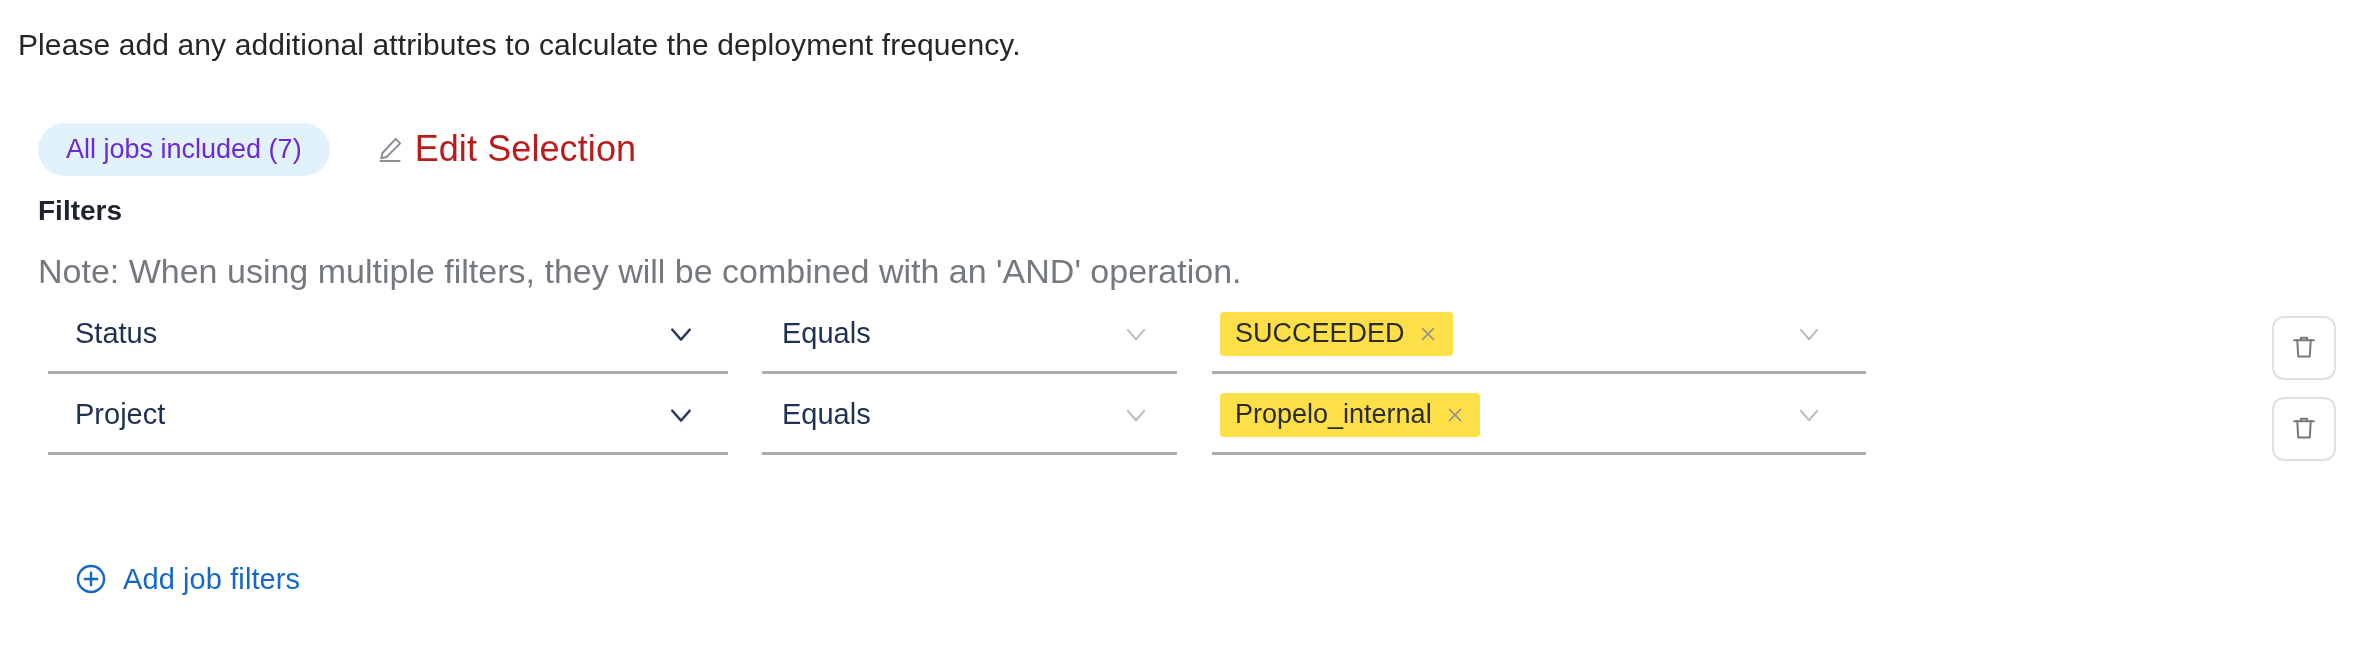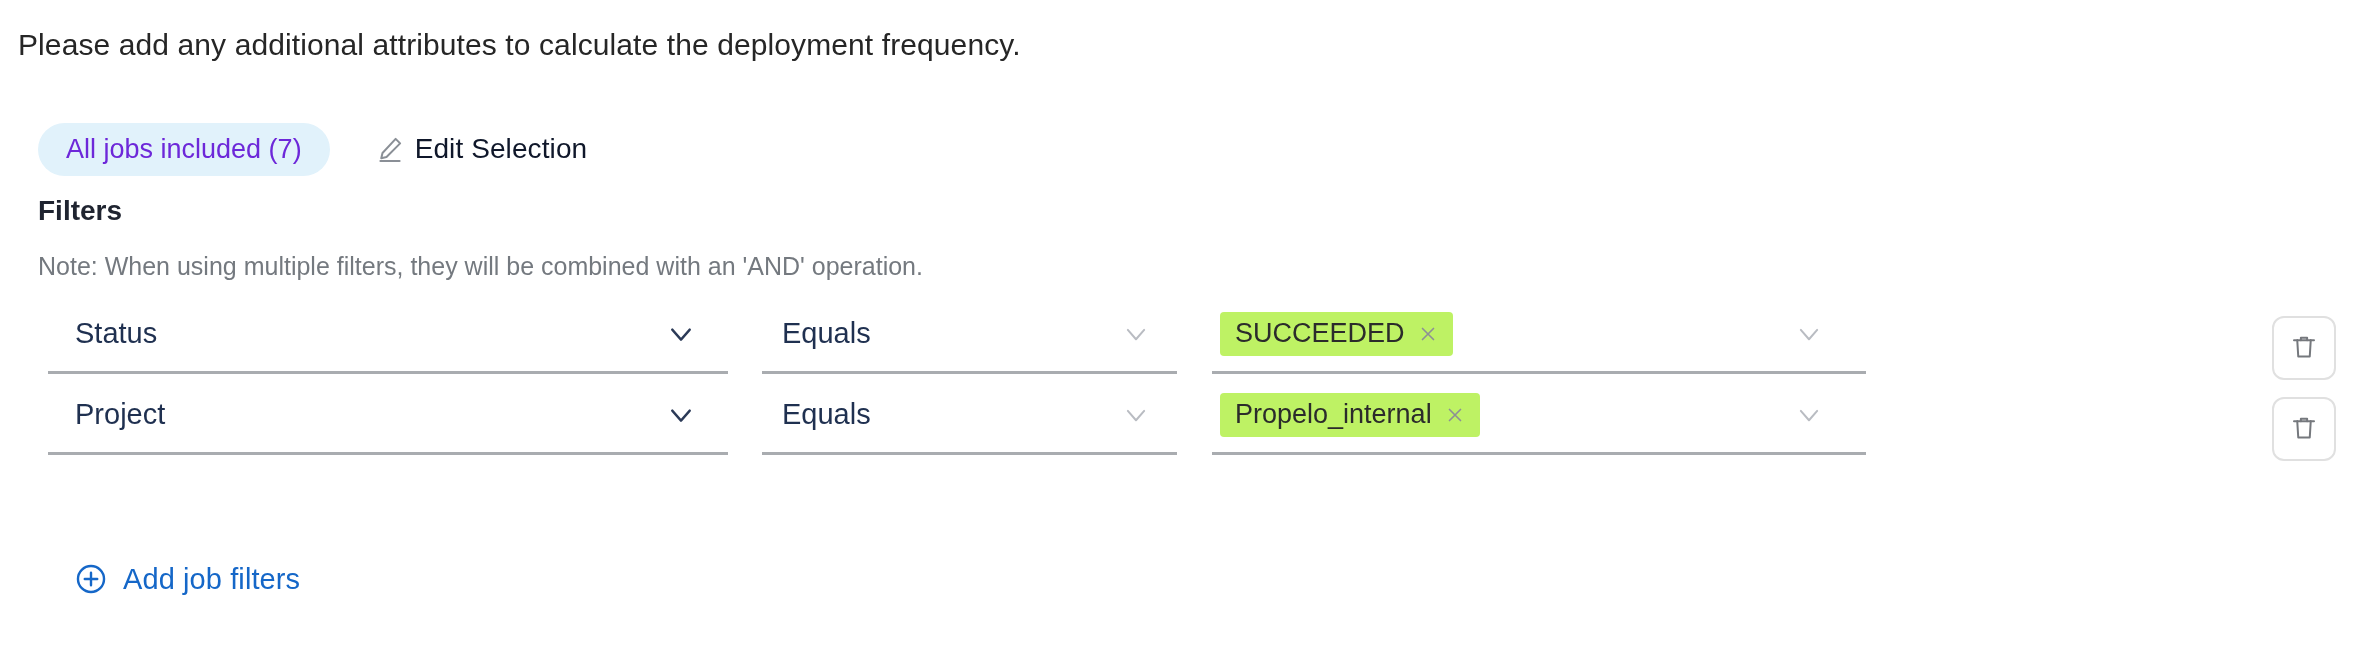--- a/index.html
+++ b/index.html
@@ -64,40 +64,40 @@
   }
   .edit-selection .pencil-icon {
     display: inline-flex;
     align-items: center;
     justify-content: center;
     width: 30px;
     height: 30px;
     margin-right: 10px;
   }
   .edit-selection .edit-label {
-    color: #0f172a;
-    font-size: 28px;
+    color: #b91c1c;
+    font-size: 36px;
     letter-spacing: 0.1px;
   }
 
   
   .filters-title {
     position: absolute;
     left: 38px;
     top: 195px;
     font-size: 28px;
     font-weight: bold;
     color: #1f2430;
     white-space: nowrap;
   }
   .filters-note {
     position: absolute;
     left: 38px;
     top: 252px;
-    font-size: 25px;
+    font-size: 34px;
     color: #74797f;
     white-space: nowrap;
   }
 
   
   .filter-row {
     position: absolute;
     left: 0;
     width: 2212px;
     height: 96px;
@@ -150,21 +150,21 @@
     flex: 1 1 auto;
     padding-left: 8px;
     overflow: hidden;
   }
   .chip {
     display: inline-flex;
     align-items: center;
     height: 44px;
     padding: 0 11px 0 15px;
     border-radius: 4px;
-    background: #bef264;
+    background: #fde047;
     color: #2b2b2b;
     font-size: 27px;
     white-space: nowrap;
   }
   .chip-x {
     display: inline-flex;
     align-items: center;
     justify-content: center;
     width: 28px;
     height: 28px;

